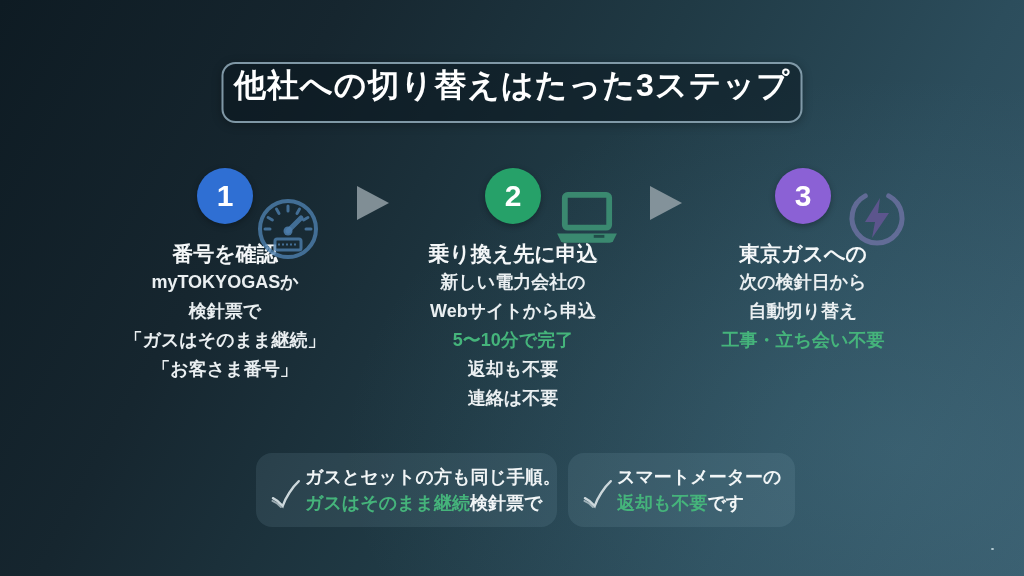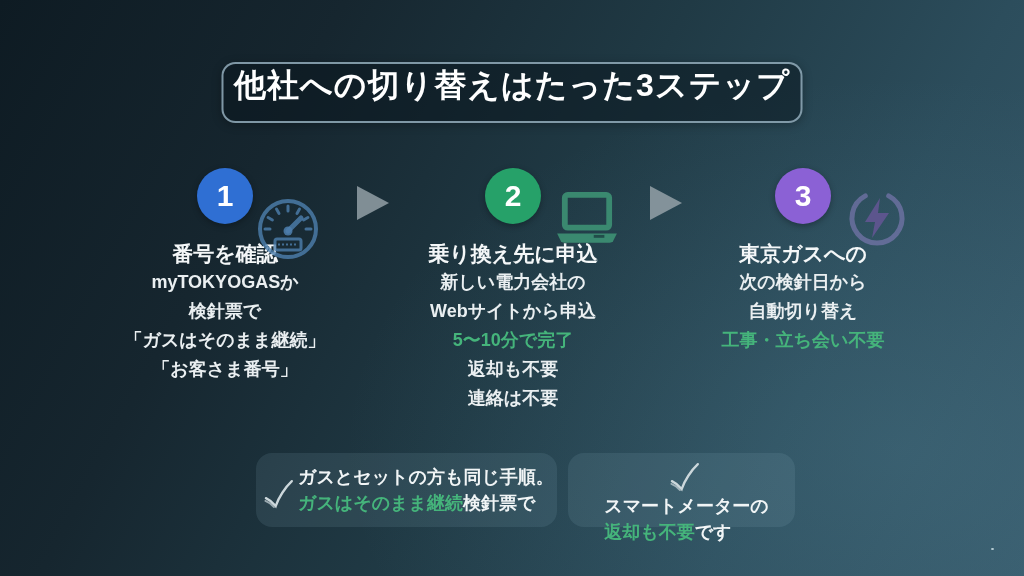--- a/index.html
+++ b/index.html
@@ -44,24 +44,24 @@
     position:absolute;top:186px;width:0;height:0;
     border-left:32px solid rgba(158,169,176,0.78);
     border-top:17px solid transparent;border-bottom:17px solid transparent;
   }
   .arrow-1{left:357px}.arrow-2{left:650px}
   
   .note{
     position:absolute;top:453px;height:74px;border-radius:16px;
     background:rgba(150,185,198,0.13);
     display:flex;align-items:center;box-sizing:border-box;
-    padding-left:7px;
+    padding-left:14px;
   }
   .note-1{left:256px;width:301px;}
-  .note-2{left:568px;width:227px;flex-direction:column;}
+  .note-2{left:568px;width:227px;}
   .check{width:32px;height:30px;flex:none;transform:rotate(-6deg);margin-top:10px;}
   .check svg{width:100%;height:100%;display:block;}
   .note-text{
     margin-left:3px;text-align:left;font-size:18px;font-weight:bold;
     color:#f1f5f6;line-height:26px;white-space:nowrap;
   }
   .speck{position:absolute;left:991px;top:548px;width:3px;height:2px;border-radius:50%;
     background:rgba(230,245,250,0.75);}
 </style>
 </head>

